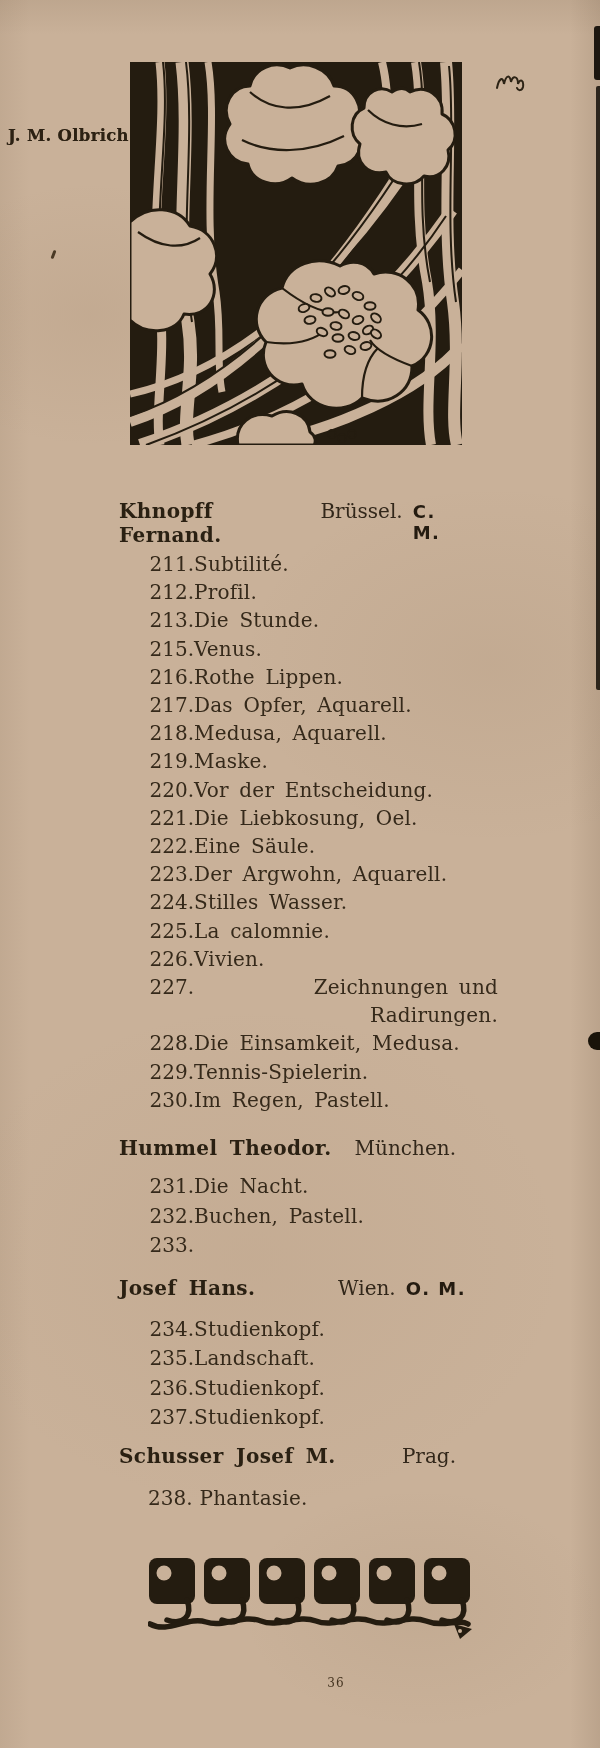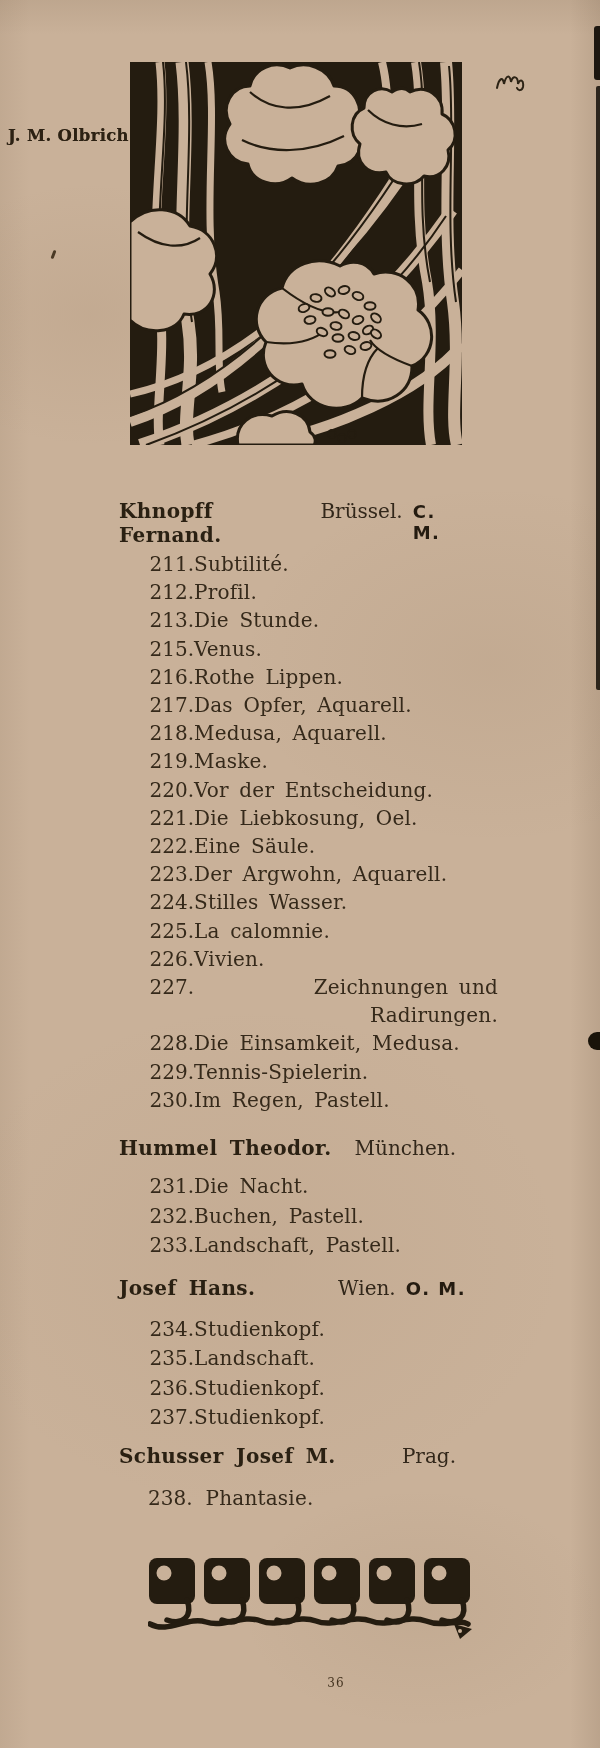--- a/index.html
+++ b/index.html
@@ -34,21 +34,21 @@
   .place{ font-size:20px; word-spacing:3px; color:#32271a; }
   .membership{ font-family:"DejaVu Sans", sans-serif; font-weight:bold; font-size:18px;
     letter-spacing:1.5px; margin-left:10px; color:#241b10; }
   .clist{ position:absolute; left:148px; width:350px; font-size:20px; }
   .clist .row{ display:flex;text-align:right; }
   .list-a .row{ line-height:28.2px; }
   .list-b .row{ line-height:29.5px; }
   .list-c .row{ line-height:29.3px; }
   .list-d .row{ line-height:29px; }
   .num{ width:46px; flex:none; }
-  .row-compact .num{ width:auto; margin-right:13px; }
+  .row-compact .num{ width:auto; margin-right:7px; }
   .ttl{ word-spacing:4px; letter-spacing:.2px; }
   .ornament{ position:absolute; left:148px; top:1556px; width:332px; height:84px; }
   .ornament svg{ display:block; width:100%; height:100%; }
   .page-number{
     position:absolute; left:312px; top:1676px; width:48px; text-align:center;
     font-size:12px; letter-spacing:1px; color:#43331f;
   }
   .edge-a{ position:absolute; right:0; top:26px; width:6px; height:54px;
     background:#1d1710; border-radius:3px 0 0 3px; }
   .edge-b{ position:absolute; right:0; top:86px; width:4px; height:604px;
@@ -239,21 +239,20 @@
     <div class="row">
         <span class="num">231.</span>
         <span class="ttl">Die Nacht.</span>
       </div>
     <div class="row">
         <span class="num">232.</span>
         <span class="ttl">Buchen, Pastell.</span>
       </div>
     <div class="row">
         <span class="num">233.</span>
-        <span class="ttl">Landschaft, Pastell.</span>
       </div>
   </div>
 
   <div class="sec-header" style="top:1276px">
     <span class="artist-name">Josef Hans.</span>
     <span class="hdr-right">
       <span class="place">Wien.</span>
       <span class="membership">O. M.</span>
     </span>
   </div>

